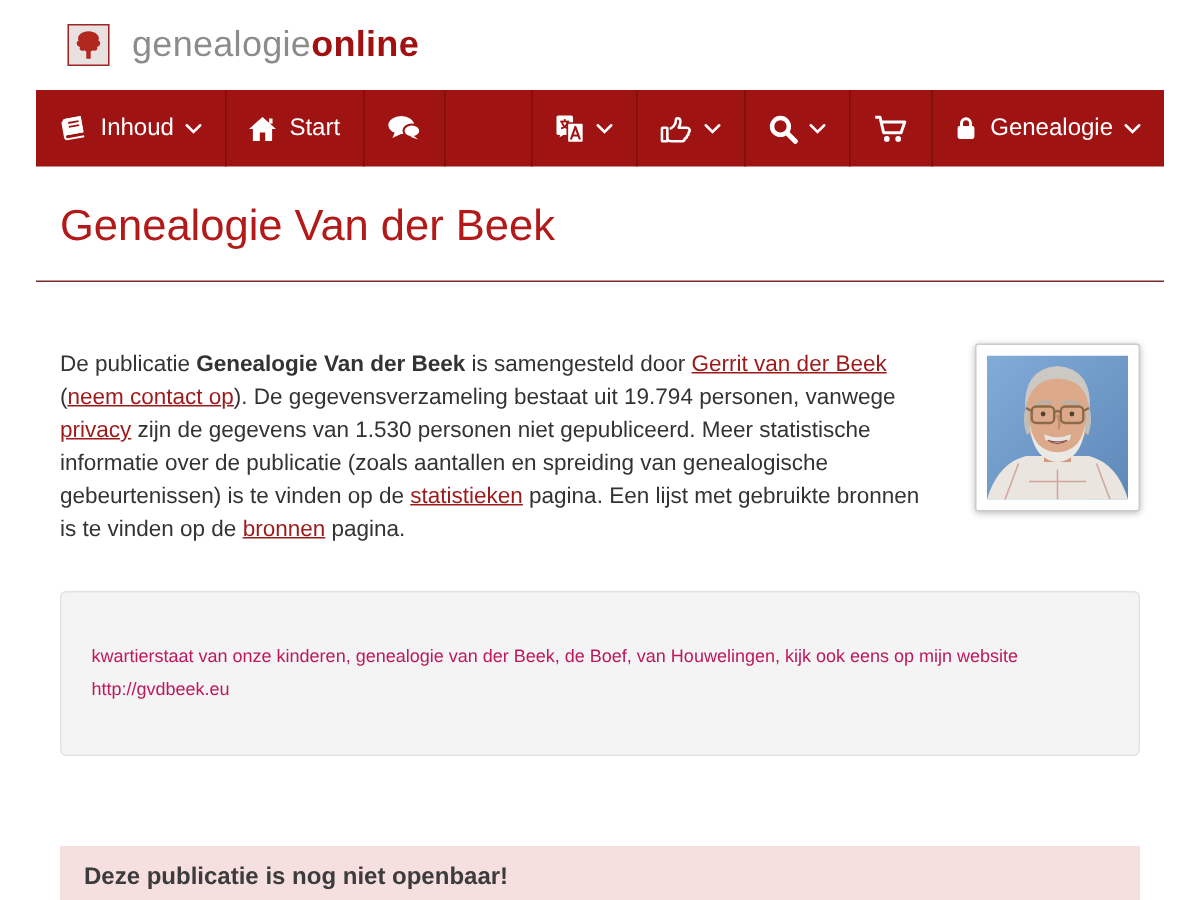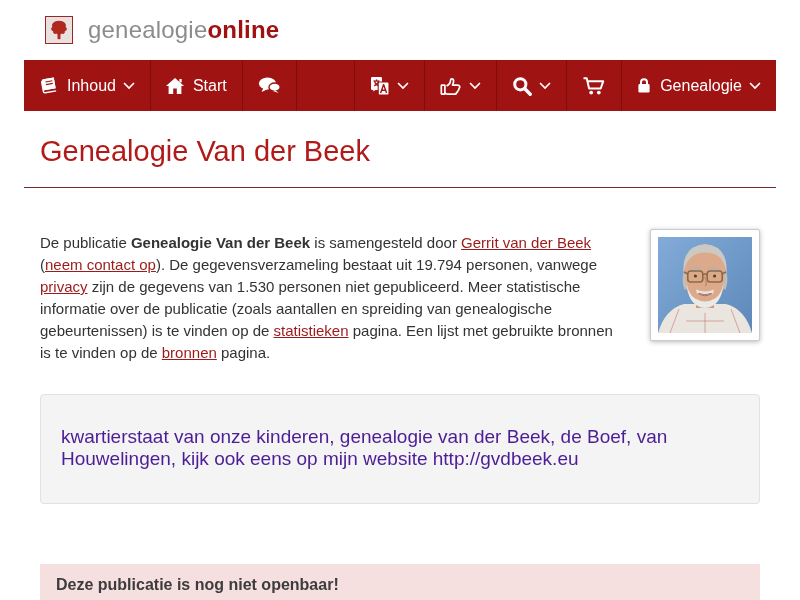--- a/index.html
+++ b/index.html
@@ -44,21 +44,21 @@
   .intro a { color:#9c1a1a; text-decoration:underline; }
   .intro b { font-weight:bold; }
 
   .portrait {
     background:#fff; border:1px solid #cccccc; border-radius:2px; padding:7px;
     box-shadow:0 1px 5px rgba(0,0,0,.28); margin-top:-3px; line-height:0;
   }
 
   .desc-box {
     margin:30px 16px 0; background:#f4f4f4; border:1px solid #e1e1e1; border-radius:4px;
-    padding:31px 20px 33px; font-size:19px; line-height:22px; color:#4c1d95;
+    padding:31px 20px 33px; font-size:12px; line-height:22px; color:#be185d;
   }
   .desc-box p { margin:0; }
 
   .notice-box {
     margin:60px 16px 0; background:#f5dfdf; padding:12px 16px 20px;
   }
   .notice-box p { margin:0; font-size:16px; font-weight:bold; color:#3c3c3c; }
 </style>
 </head>
 <body>

